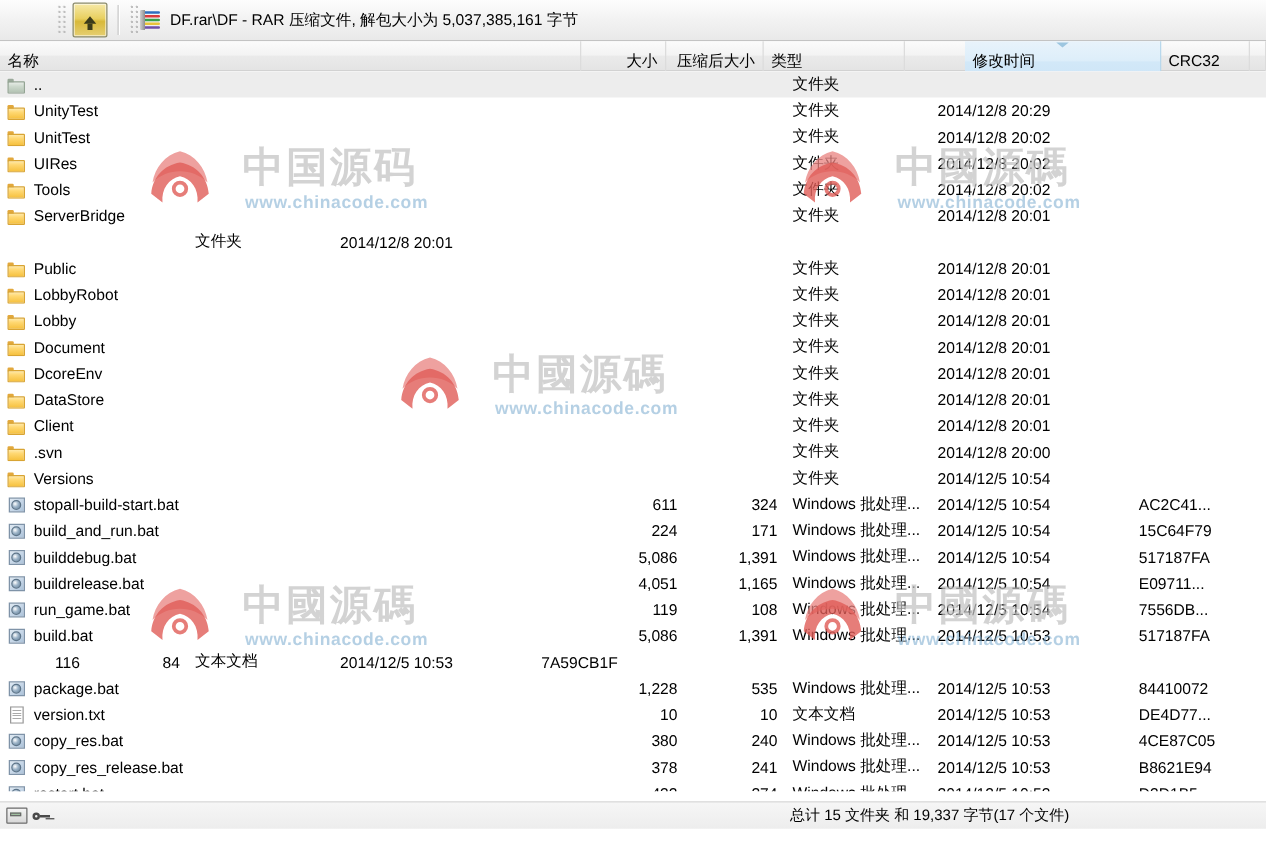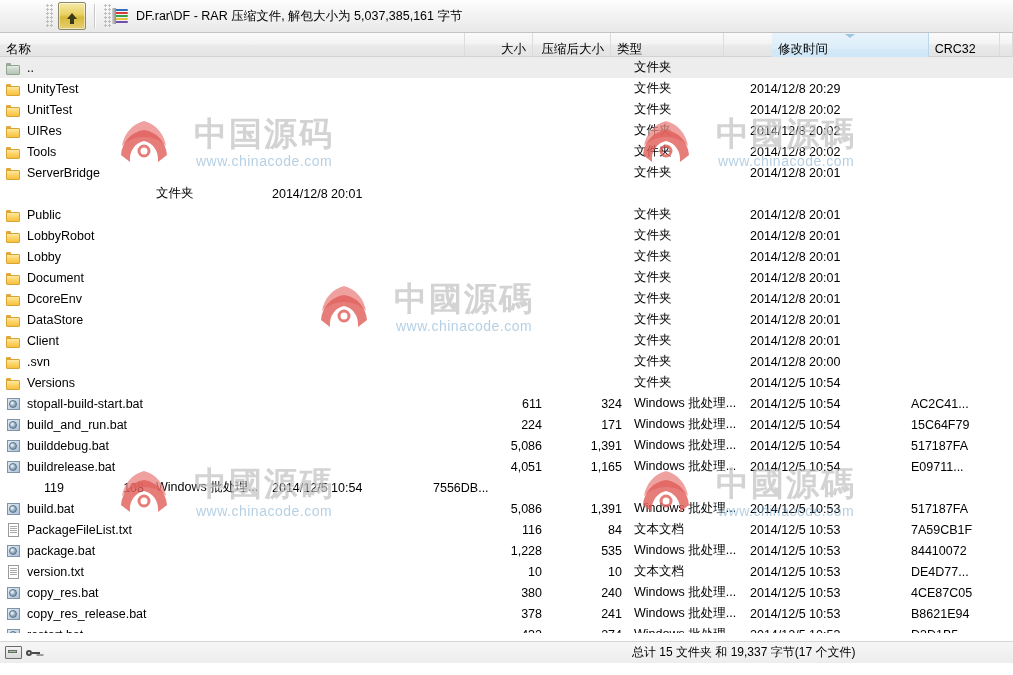--- a/index.html
+++ b/index.html
@@ -309,20 +309,21 @@
     text-shadow: 1px 1px 0 rgba(255,255,255,.55);
     line-height: 1.05;
   }
   .wm-url {
     font-family: "Liberation Sans", sans-serif;
     font-size: 14px;
     color: rgba(120,170,205,0.55);
     letter-spacing: .5px;
     margin-top: 1px;
     margin-left: 2px;
+    font-weight: bold;
   }
 </style>
 </head>
 <body>
 
 <div class="toolbar">
   <div class="grip"></div>
   <div class="tb-btn">
     <div class="up-arrow"></div>
   </div>
@@ -656,44 +657,44 @@
           <span>buildrelease.bat</span>
         </div>
         <div class="cell c-size num">4,051</div>
         <div class="cell c-packed num">1,165</div>
         <div class="cell c-type">Windows 批处理...</div>
         <div class="cell c-date">2014/12/5 10:54</div>
         <div class="cell c-crc">E09711...</div>
         <div class="cell c-pad"></div>
       </div>
       <div class="row">
+        <div class="cell name c-name">
+          <div class="ico bat-ico"></div>
+          <span>run_game.bat</span>
+        </div>
         <div class="cell c-size num">119</div>
         <div class="cell c-packed num">108</div>
         <div class="cell c-type">Windows 批处理...</div>
         <div class="cell c-date">2014/12/5 10:54</div>
         <div class="cell c-crc">7556DB...</div>
         <div class="cell c-pad"></div>
       </div>
       <div class="row">
         <div class="cell name c-name">
           <div class="ico bat-ico"></div>
           <span>build.bat</span>
         </div>
         <div class="cell c-size num">5,086</div>
         <div class="cell c-packed num">1,391</div>
         <div class="cell c-type">Windows 批处理...</div>
         <div class="cell c-date">2014/12/5 10:53</div>
         <div class="cell c-crc">517187FA</div>
         <div class="cell c-pad"></div>
       </div>
       <div class="row">
-        <div class="cell name c-name">
-          <div class="ico txt-ico"></div>
-          <span>PackageFileList.txt</span>
-        </div>
         <div class="cell c-size num">116</div>
         <div class="cell c-packed num">84</div>
         <div class="cell c-type">文本文档</div>
         <div class="cell c-date">2014/12/5 10:53</div>
         <div class="cell c-crc">7A59CB1F</div>
         <div class="cell c-pad"></div>
       </div>
       <div class="row">
         <div class="cell name c-name">
           <div class="ico bat-ico"></div>

